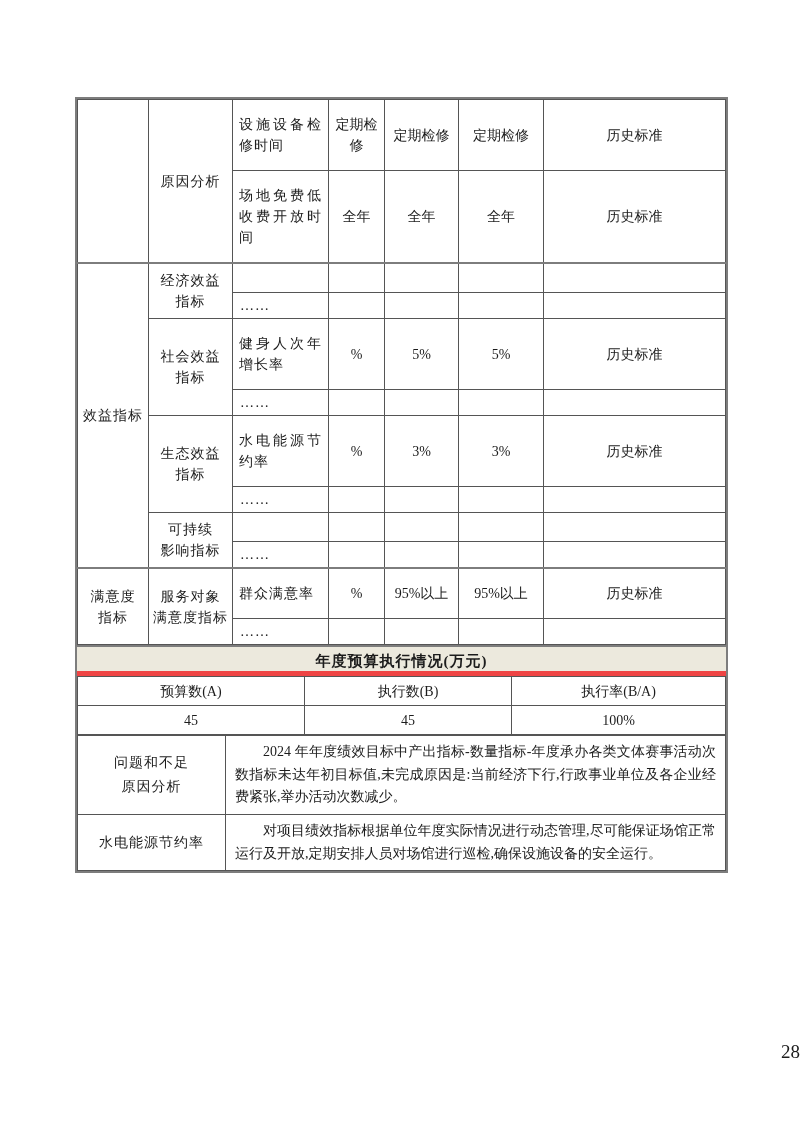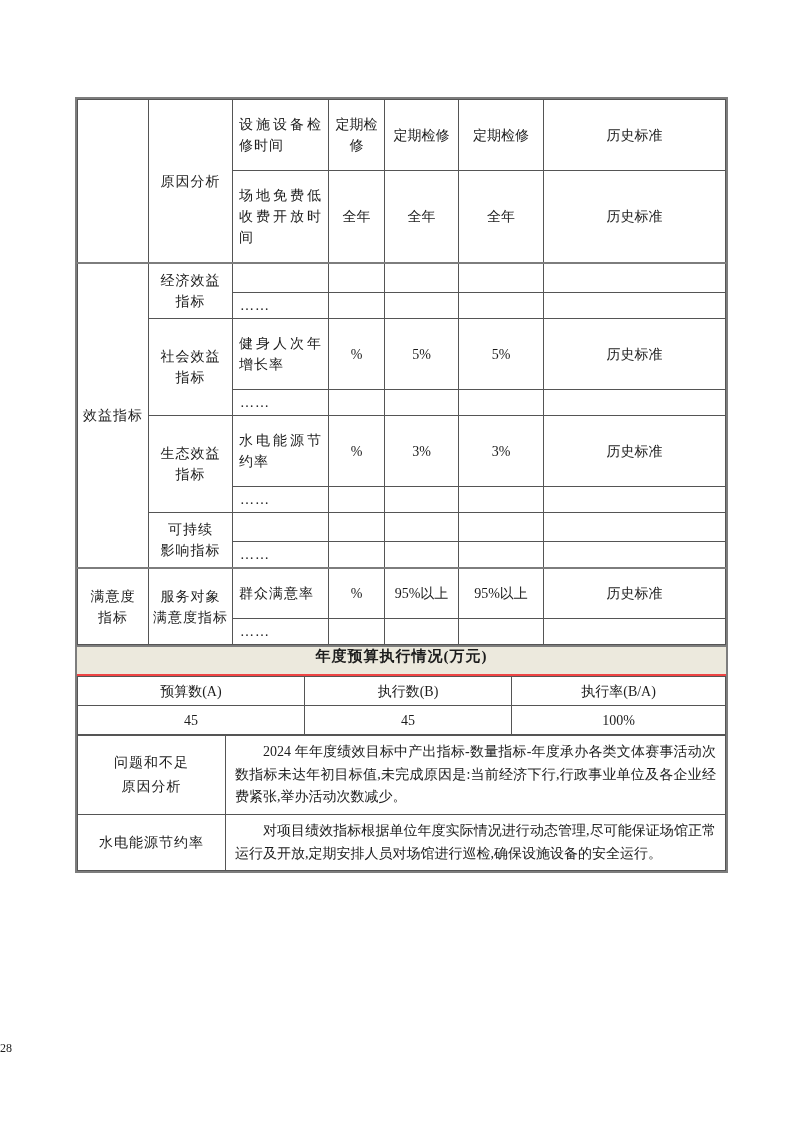--- a/index.html
+++ b/index.html
@@ -22,40 +22,40 @@
   .row-sec td { border-top:2px solid #7d7d7d; }
   .lbl { letter-spacing:1px; padding:2px 2px; }
   .lbl span { display:block; }
   .name {
     text-align:justify; text-justify:inter-ideograph;
     padding:14px 6px; letter-spacing:1px; line-height:1.5;
   }
   .dots { text-align:left; padding-left:7px; letter-spacing:1px; }
   .band {
     height:31px; background:#ece9dd;
-    border-top:2px solid #7d7d7d; border-bottom:2px solid #ef4444;
-    display:flex; align-items:flex-start; justify-content:center;
+    border-top:2px solid #7d7d7d; border-bottom:5px solid #ef4444;
+    display:flex; align-items:flex-end; justify-content:center;
     font-size:15px; font-weight:bold; letter-spacing:1px;
   }
   .t-budget td { height:29px;margin-top:34px; }
   .t-prob td.plabel { width:148px; letter-spacing:1px;border-radius:23px; }
   .t-prob td.plabel span { display:block; line-height:1.7; }
   .t-prob td.ptext { text-align:left; padding:5px 9px; }
   .t-prob td.ptext p {
     text-indent:2em; line-height:1.62; text-align:justify;
     text-justify:inter-ideograph; font-size:14px;
   }
   .note {
     position:absolute; left:118px; top:716px; width:562px;
     font-size:15px; line-height:2.05; text-align:justify;
     letter-spacing:0.5px;
   }
   .pageno {
     position:absolute; top:1041px; left:0; width:100%;
-    text-align:left; font-size:12px;
+    text-align:right; font-size:19px;
   }
 </style>
 </head>
 <body>
 
 <div class="page">
   <div class="doc">
 
     <table class="t-ind">
       <colgroup>

